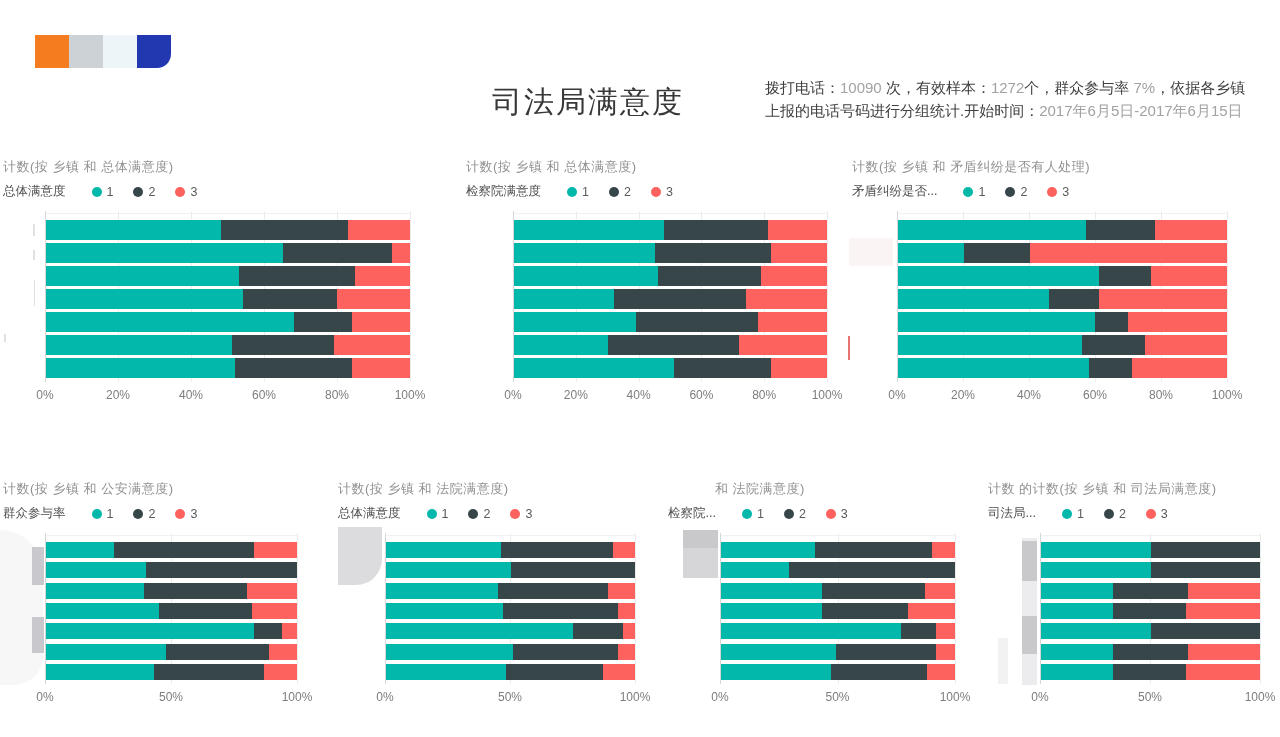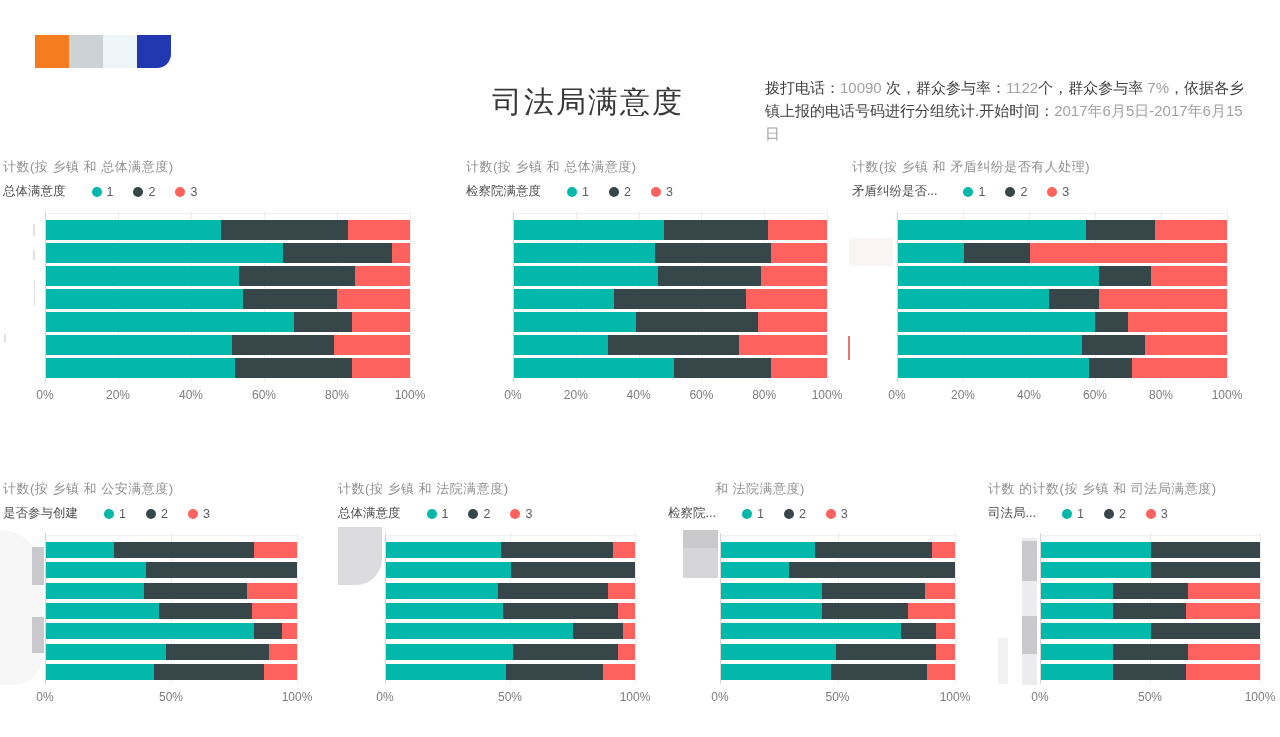--- a/index.html
+++ b/index.html
@@ -61,21 +61,21 @@
 <body>
 
 <div class="logo">
   <div class="sq" style="background: rgb(245, 124, 31);"></div>
   <div class="sq" style="background: rgb(204, 210, 214);"></div>
   <div class="sq" style="background: rgb(238, 245, 248);"></div>
   <div class="sq" style="background: rgb(33, 56, 176);"></div>
 </div>
 
 <h1 class="page-title">司法局满意度</h1>
-<p class="report-desc"><span>拨打电话：</span><span class="muted">10090</span><span> 次，群众参与率：</span><span class="muted">1122</span><span>个，群众参与率 </span><span class="muted">7%</span><span>，依据各乡镇上报的电话号码进行分组统计.开始时间：</span><span class="muted">2017年6月5日-2017年6月15日</span></p>
+<p class="report-desc"><span>拨打电话：</span><span class="muted">10090</span><span> 次，有效样本：</span><span class="muted">1272</span><span>个，群众参与率 </span><span class="muted">7%</span><span>，依据各乡镇上报的电话号码进行分组统计.开始时间：</span><span class="muted">2017年6月5日-2017年6月15日</span></p>
 
 <div class="chart" style="left:0;top:155px;width:445px;--plot-left:45px;--plot-width:365px;--plot-height:168px;--bar-h:20px;">
   <span class="c-title">计数(按 乡镇 和 总体满意度)</span>
   <div class="c-legend">
     <span class="legend-label">总体满意度</span>
   <span class="legend-item">
         <span class="legend-dot" style="background: rgb(1, 184, 170);"></span>
         <span>1</span>
       </span>
       <span class="legend-item">
@@ -282,21 +282,21 @@
       <span class="tick" style="left: 40%;">40%</span>
       <span class="tick" style="left: 60%;">60%</span>
       <span class="tick" style="left: 80%;">80%</span>
       <span class="tick" style="left: 100%;">100%</span>
     </div>
 </div>
 
 <div class="chart" style="left:0;top:477px;width:320px;--plot-left:45px;--plot-width:252px;--plot-height:148px;--bar-h:16px;">
   <span class="c-title">计数(按 乡镇 和 公安满意度)</span>
   <div class="c-legend">
-    <span class="legend-label">是否参与创建</span>
+    <span class="legend-label">群众参与率</span>
   <span class="legend-item">
         <span class="legend-dot" style="background: rgb(1, 184, 170);"></span>
         <span>1</span>
       </span>
       <span class="legend-item">
         <span class="legend-dot" style="background: rgb(55, 70, 73);"></span>
         <span>2</span>
       </span>
       <span class="legend-item">
         <span class="legend-dot" style="background: rgb(253, 98, 94);"></span>

